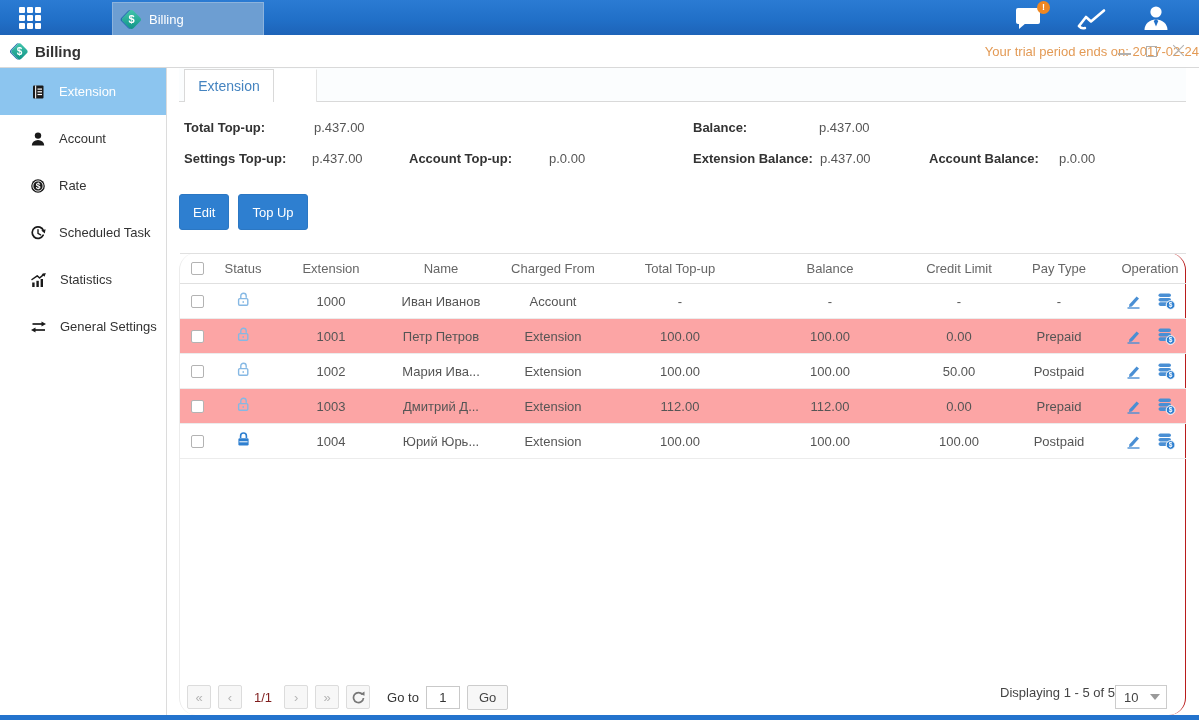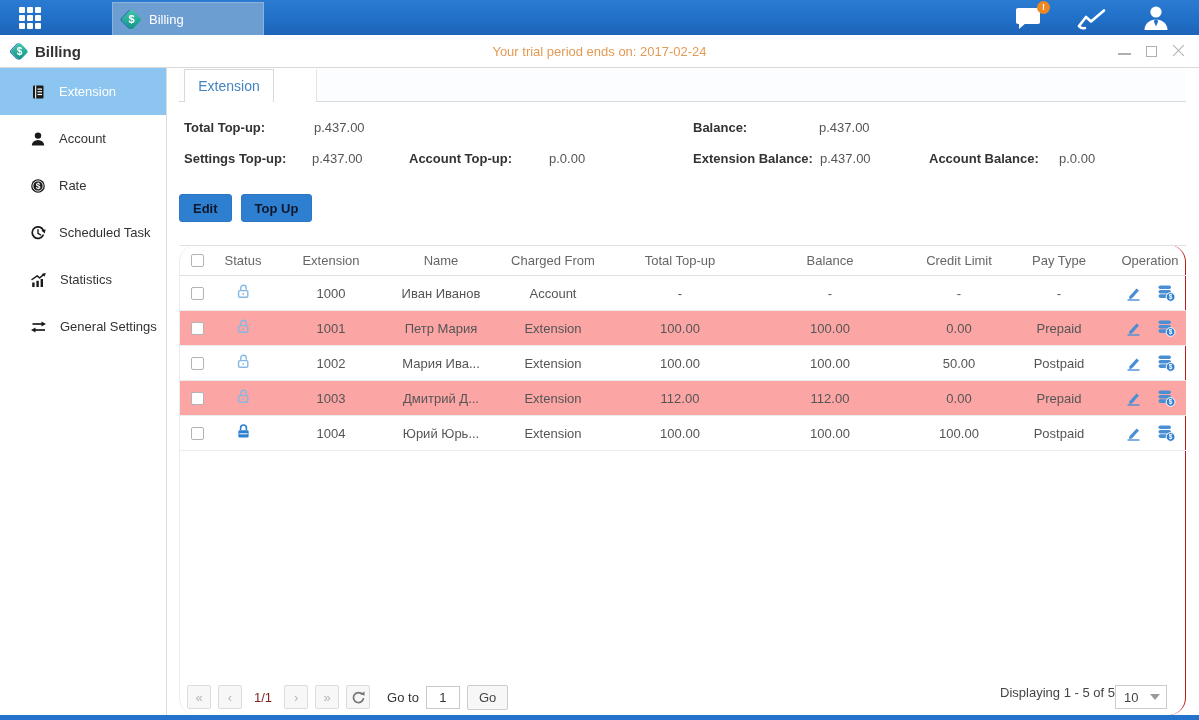--- a/index.html
+++ b/index.html
@@ -16,21 +16,21 @@
   .diamond { width:17px; height:17px; position:relative; flex:0 0 auto; }
   .diamond::before { content:""; position:absolute; inset:1px; background:linear-gradient(135deg,#45c7ae,#0d9184); transform:rotate(45deg); border-radius:3px; box-shadow:-1px 1px 0 #2a6fb0; }
   .diamond i { position:absolute; inset:0; display:flex; align-items:center; justify-content:center; color:#fff; font-style:normal; font-weight:bold; font-size:11px; }
   .topbar-right { position:absolute; right:28px; top:0; height:35px; display:flex; align-items:center; gap:34px; }
   .tb-icon { position:relative; cursor:pointer; display:flex; }
   .badge { position:absolute; top:-5px; right:-7px; width:13px; height:13px; background:#ee8722; border-radius:50%; color:#fff; font-size:9px; font-weight:bold; display:flex; align-items:center; justify-content:center; }
 
   
   .titlebar { height:33px; background:#fff; border-bottom:1px solid #d9d9d9; display:flex; align-items:center; position:relative; padding:0 12px; }
   .title-text { font-weight:bold; font-size:15px; color:#333; margin-left:8px; }
-  .trial-msg { position:absolute; left:0; right:0; text-align:center; color:#e39a55; font-size:13px; pointer-events:none; }
+  .trial-msg { position:absolute; left:0; right:0; text-align:right; color:#e39a55; font-size:13px; pointer-events:none; }
   .win-controls { position:absolute; right:14px; top:0; height:33px; display:flex; align-items:center; gap:14px; }
   .wc { width:13px; height:13px; position:relative; cursor:pointer; }
   .wc-min::after { content:""; position:absolute; left:0; right:0; bottom:3px; border-bottom:2px solid #b0b0b0; }
   .wc-max::after { content:""; position:absolute; inset:1px; border:1.5px solid #b0b0b0; }
   .wc-close::before,.wc-close::after { content:""; position:absolute; left:-1px; top:5px; width:15px; border-top:1.5px solid #b0b0b0; }
   .wc-close::before { transform:rotate(45deg);} .wc-close::after{ transform:rotate(-45deg);}
 
   
   .app-body { display:flex; height:647px; }
   .sidebar { width:167px; border-right:1px solid #dcdcdc; background:#fff; }
@@ -47,21 +47,21 @@
 
   
   .stats { position:relative; height:80px; }
   .stats span { position:absolute; white-space:nowrap; }
   .stats .lbl { font-weight:bold; color:#333; }
   .stats .val { color:#555; }
   .r1 { top:18px; } .r2 { top:49px; }
 
   
   .btn-row { margin-top:12px; display:flex; gap:9px; }
-  .btn { height:28px; padding:0 13px; background:#2e7fd0; border:1px solid #2b77c3; border-radius:3px; color:#0f172a; font-size:13px; display:flex; align-items:center; cursor:pointer;font-weight:bold; }
+  .btn { height:36px; padding:0 13px; background:#2e7fd0; border:1px solid #2b77c3; border-radius:3px; color:#ffffff; font-size:13px; display:flex; align-items:center; cursor:pointer; }
 
   
   .grid { margin-top:23px; flex:1; display:flex; flex-direction:column; border-left:1px solid #ececec; border-right:1px solid #b91c1c; min-height:0;border-radius:17px; }
   table { width:100%; border-collapse:collapse; table-layout:fixed; }
   th { height:30px; font-weight:normal; color:#666; font-size:13px; border-top:1px solid #e0e0e0; border-bottom:1px solid #e0e0e0; text-align:center; }
   td { height:35px; color:#555; font-size:13px; text-align:center; border-bottom:1px solid #ececec; overflow:hidden; white-space:nowrap; }
   tr.alt td { background:#fca5a5; }
   .cb { width:13px; height:13px; border:1px solid #b3b3b3; border-radius:2px; background:#fff; margin:0 auto; cursor:pointer; }
   .ops { display:flex; align-items:center; justify-content:center; gap:13px; }
   .ops svg { cursor:pointer; }
@@ -302,21 +302,21 @@
               </td>
           <td>
             <svg width="17" height="17" viewBox="0 0 17 17">
               <rect x="3.6" y="7.6" width="9.2" height="6.6" rx="1.2" fill="none" stroke="#85b8e4" stroke-width="1.4"></rect>
               <path d="M5.8,7.4 V4.9 a2.7,2.7 0 0 1 5.4,0 V6.2" fill="none" stroke="#85b8e4" stroke-width="1.4" stroke-linecap="round"></path>
               <line x1="8.2" y1="10" x2="8.2" y2="12" stroke="#85b8e4" stroke-width="1.2"></line>
             </svg>
             
           </td>
           <td>1001</td>
-          <td>Петр Мария</td>
+          <td>Петр Петров</td>
           <td>Extension</td>
           <td>100.00</td>
           <td>100.00</td>
           <td>0.00</td>
           <td>Prepaid</td>
           <td>
             <div class="ops">
               <svg width="18" height="17" viewBox="0 0 18 17">
                 <line x1="2.5" y1="15" x2="14.5" y2="15" stroke="#4a8fd4" stroke-width="1.4"></line>
                 <path d="M4.5,11.2 L11.6,3.4 L14,5.6 L6.9,13.4 L4,14.1 Z" fill="#4a8fd4"></path>

